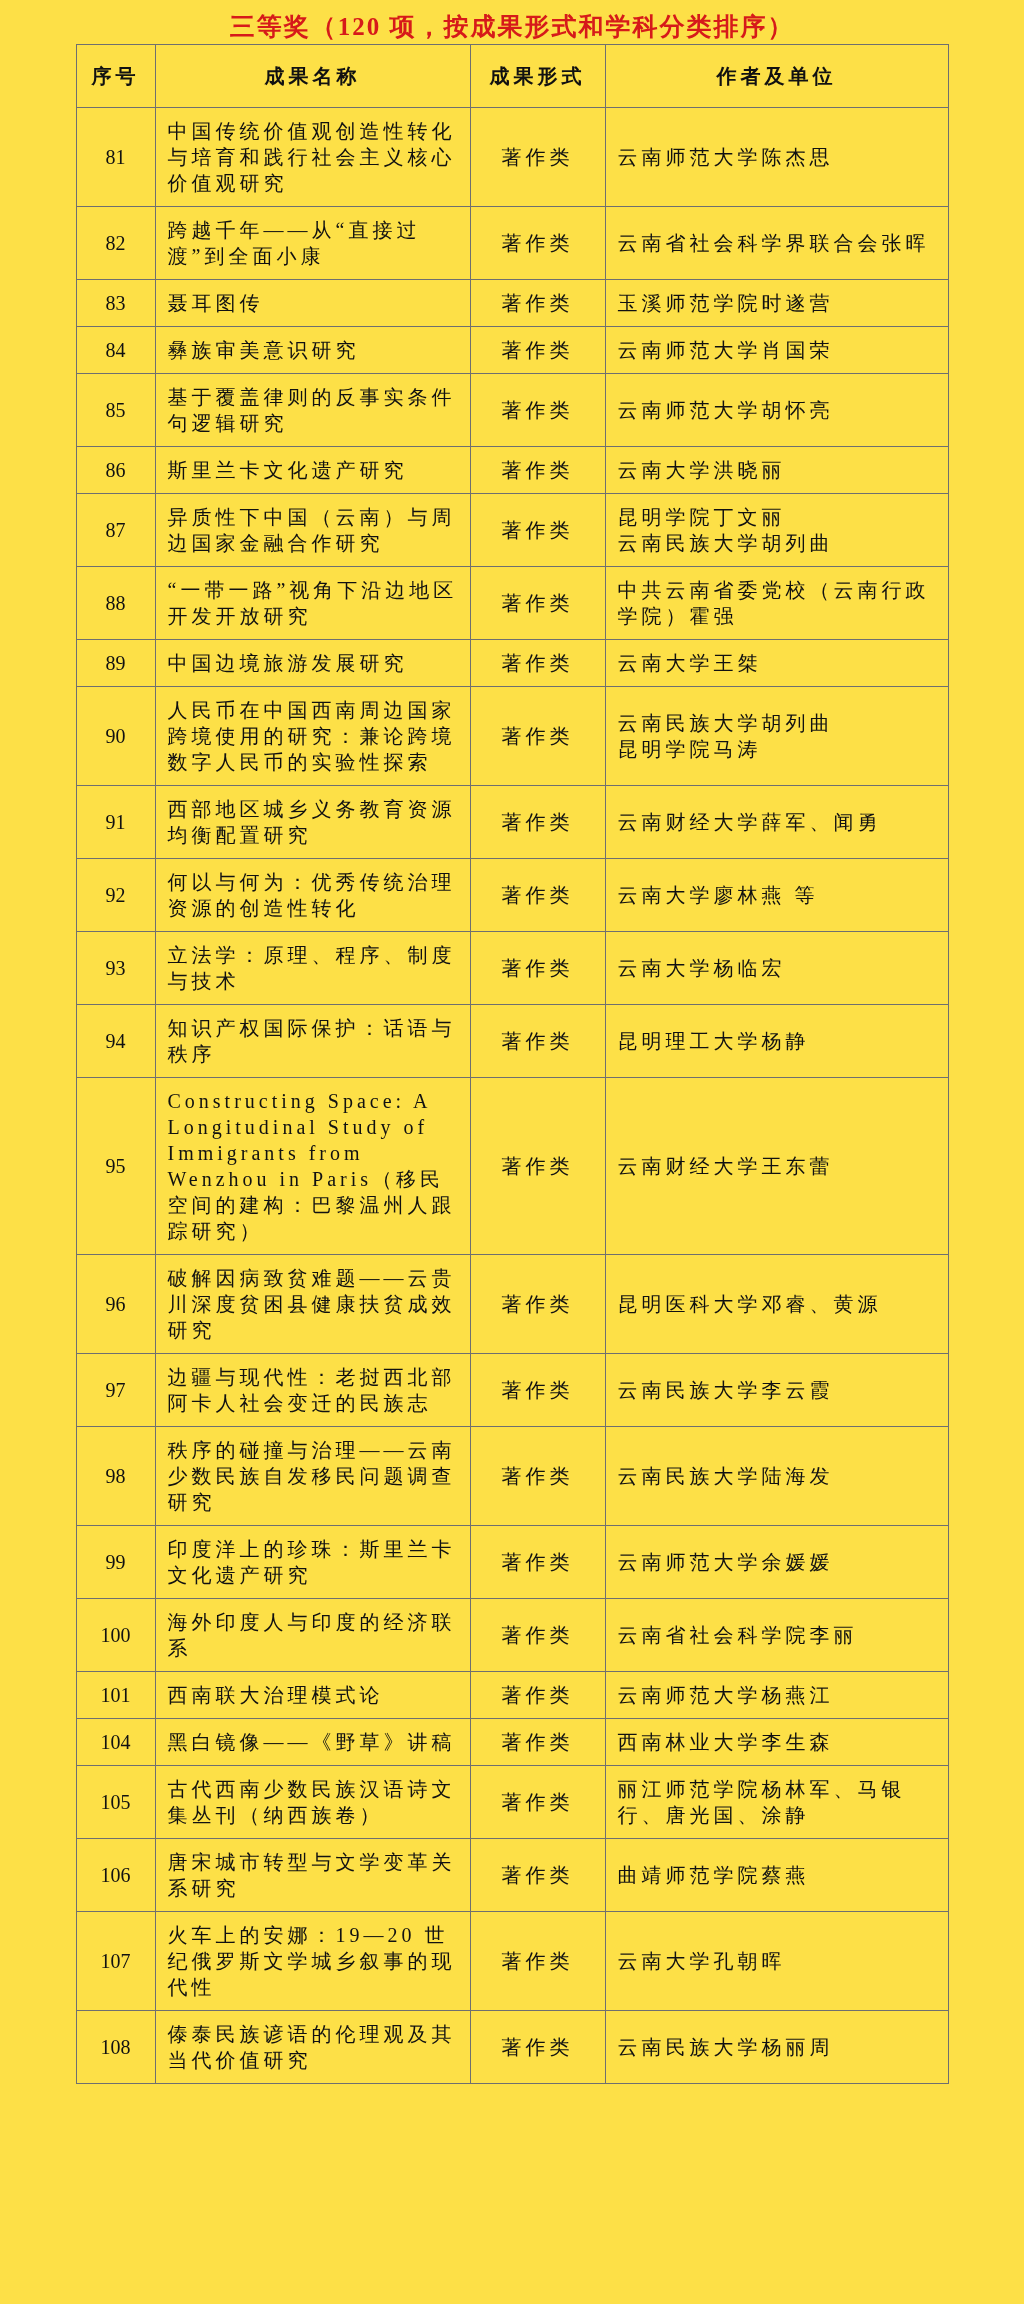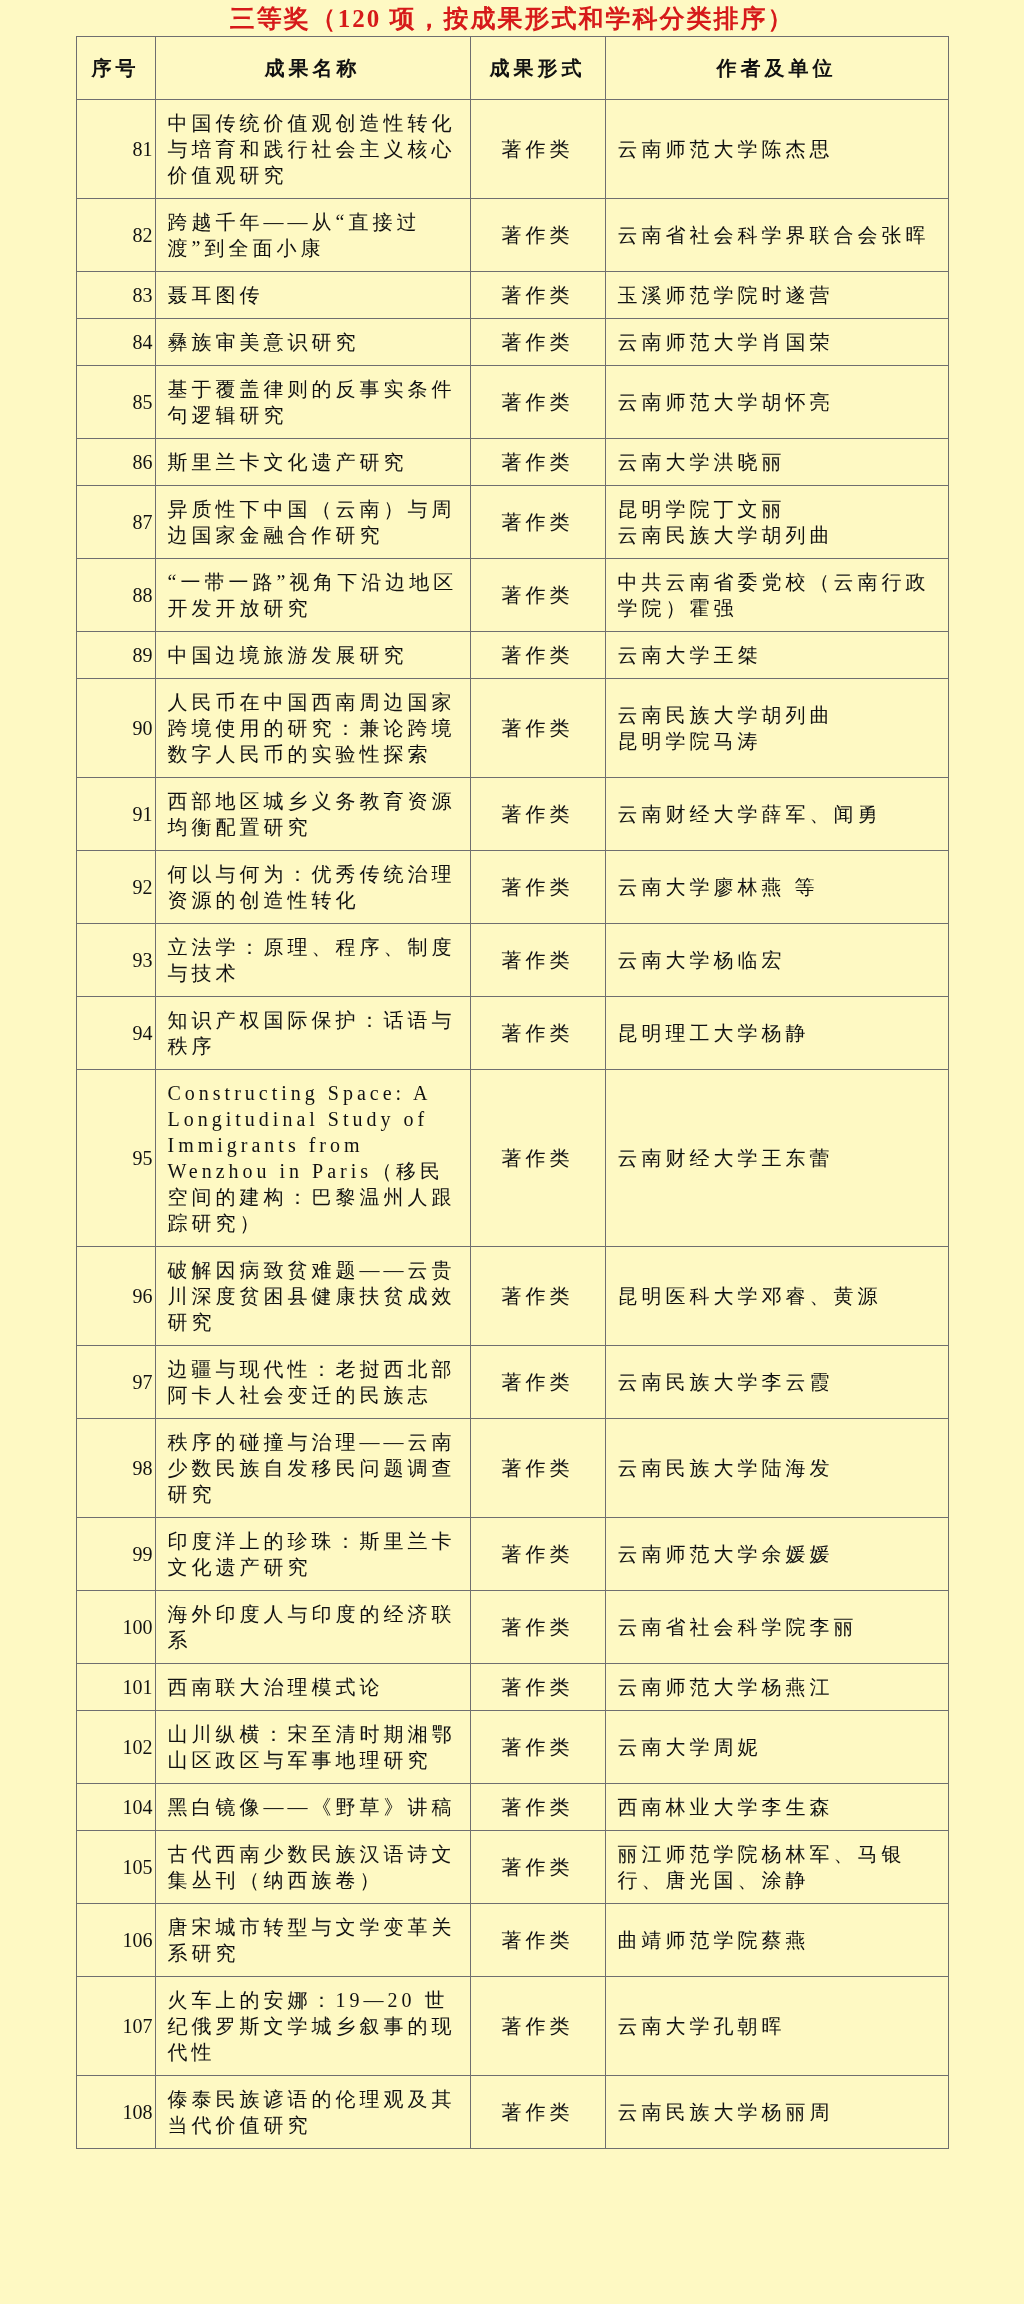--- a/index.html
+++ b/index.html
@@ -3,25 +3,25 @@
 <meta charset="utf-8">
 <style>
   html, body {
     margin: 0;
     padding: 0;
     background: #ffffff;
   }
   .page {
     width: 1024px;
     min-height: 2304px;
-    background: #fef9c3;
+    background: #fde047;
     font-family: "Liberation Serif", "DejaVu Serif", serif;
     color: #111111;
     box-sizing: border-box;
-    padding-top: 5px;
+    padding-top: 13px;
   }
   .title {
     width: 872px;
     margin: 0 auto;
     text-align: center;
     font-size: 25px;
     font-weight: bold;
     line-height: 28px;
     letter-spacing: 2px;
     padding-bottom: 3px;
@@ -41,21 +41,21 @@
     box-sizing: border-box;
   }
   th.h {
     font-weight: bold;
     text-align: center;
     letter-spacing: 4px;
     padding: 18px 2px;
     font-size: 21px;
   }
   td.c-no {
-    text-align: right;
+    text-align: center;
     letter-spacing: 0;
     padding: 10px 2px;
     font-size: 20px;
   }
   td.c-name {
     text-align: left;
     padding: 10px 6px 10px 12px;
     letter-spacing: 4px;
     word-break: normal;
     overflow-wrap: break-word;
@@ -224,26 +224,20 @@
     <td class="c-form">著作类</td>
     <td class="c-authors">云南省社会科学院李丽</td>
   </tr>
         <tr>
     <td class="c-no">101</td>
     <td class="c-name">西南联大治理模式论</td>
     <td class="c-form">著作类</td>
     <td class="c-authors">云南师范大学杨燕江</td>
   </tr>
         <tr>
-    <td class="c-no">102</td>
-    <td class="c-name">山川纵横：宋至清时期湘鄂山区政区与军事地理研究</td>
-    <td class="c-form">著作类</td>
-    <td class="c-authors">云南大学周妮</td>
-  </tr>
-        <tr>
     <td class="c-no">104</td>
     <td class="c-name">黑白镜像——《野草》讲稿</td>
     <td class="c-form">著作类</td>
     <td class="c-authors">西南林业大学李生森</td>
   </tr>
         <tr>
     <td class="c-no">105</td>
     <td class="c-name">古代西南少数民族汉语诗文集丛刊（纳西族卷）</td>
     <td class="c-form">著作类</td>
     <td class="c-authors">丽江师范学院杨林军、马银行、唐光国、涂静</td>

